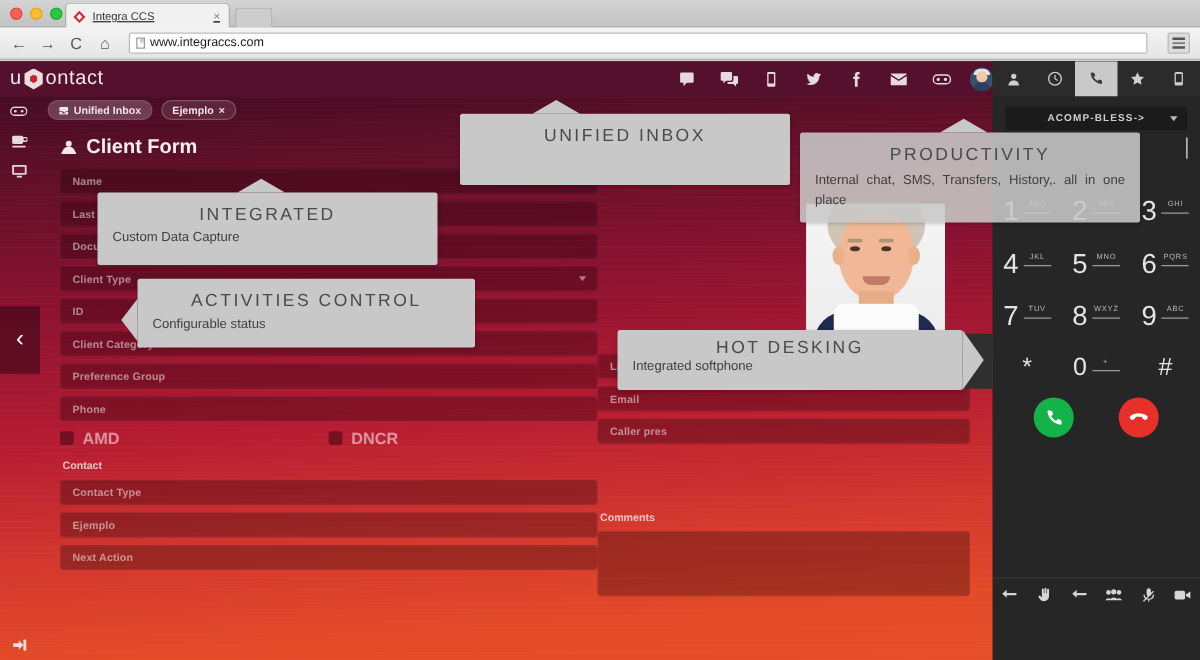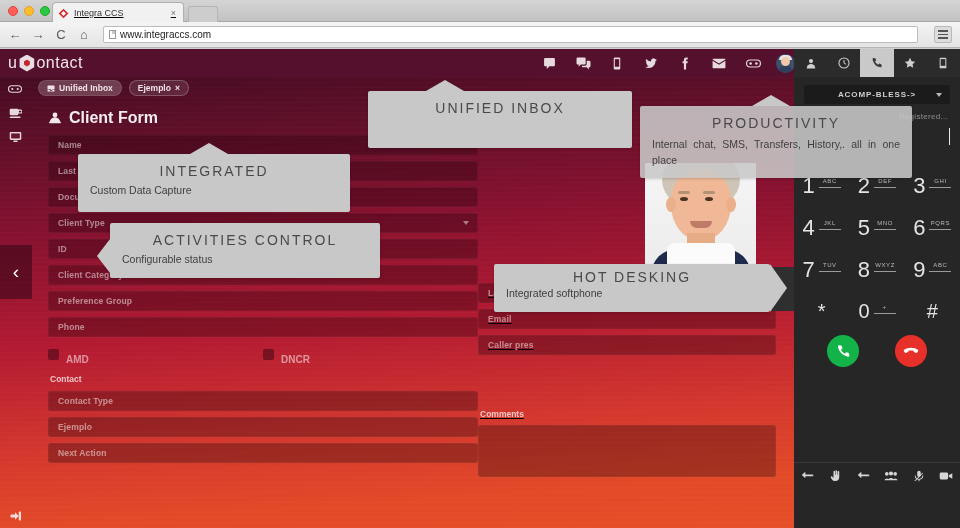--- a/index.html
+++ b/index.html
@@ -142,38 +142,38 @@
   
   .content { position:absolute; left:30px; top:52px; width:764px; height:427px; z-index:3; }
   .panel-title {
     display:flex; align-items:center; gap:7px; color:#f6eef1;
     font-size:16px; font-weight:bold; padding:8px 0 8px 18px;
   }
   .panel-title svg { fill:#f2e7eb; }
 
   .cols { display:flex; padding:0 18px; gap:0; }
   .col { width:430px; }
-  .col.right { width:300px;text-decoration:underline; }
+  .col.right { width:300px; }
 
   .field {
     height:20px; border-radius:3px; background:rgba(25,0,10,.30);
     margin-bottom:6px; display:flex; align-items:center;
     padding:0 10px; position:relative;
     box-shadow:inset 0 0 0 1px rgba(255,255,255,.035);
   }
   .field .lab { font-size:8.5px; color:rgba(255,255,255,.50); font-weight:bold; letter-spacing:.15px; }
   .field .dd {
     position:absolute; right:9px; top:8px; width:0;height:0;
     border-left:3px solid transparent;border-right:3px solid transparent;
     border-top:4px solid rgba(255,255,255,.45);
   }
   .checkrow { display:flex; margin:5px 0 9px 0; }
   .checkitem { display:flex; align-items:center; gap:7px; width:218px; }
   .cbox { width:11px;height:11px;border-radius:2px;background:rgba(25,0,10,.42); }
-  .cb-lab { font-size:10px; color:rgba(255,255,255,.52); font-weight:bold;margin-top:11px; }
+  .cb-lab { font-size:13px; color:rgba(255,255,255,.52); font-weight:bold; }
   .section-lab {
     font-size:8.5px; color:rgba(255,255,255,.72); font-weight:bold;
     margin:0 0 7px 2px;
   }
   .textarea {
     height:52px; border-radius:3px; background:rgba(25,0,10,.30);
     box-shadow:inset 0 0 0 1px rgba(255,255,255,.035);
   }
   .ta-label { font-size:8.5px; color:rgba(255,255,255,.72); font-weight:bold; margin:0 0 6px 2px; }
 
@@ -562,21 +562,20 @@
               <rect x="2.5" y="3.2" width="7" height="10" fill="#2b2b2b"></rect>
             </svg>
         </span>
       </div>
 
       <div class="acomp">
         <span>ACOMP-BLESS-&gt;</span>
         <span class="dd2"></span>
       </div>
 
-      <div class="registered">Registered...</div>
 
       <div class="numline">
         <span class="cursor"></span>
       </div>
 
       <div class="keys">
         <div class="key">
           <span class="dg">1</span>
           <span class="lt">
               <b>ABC</b>

